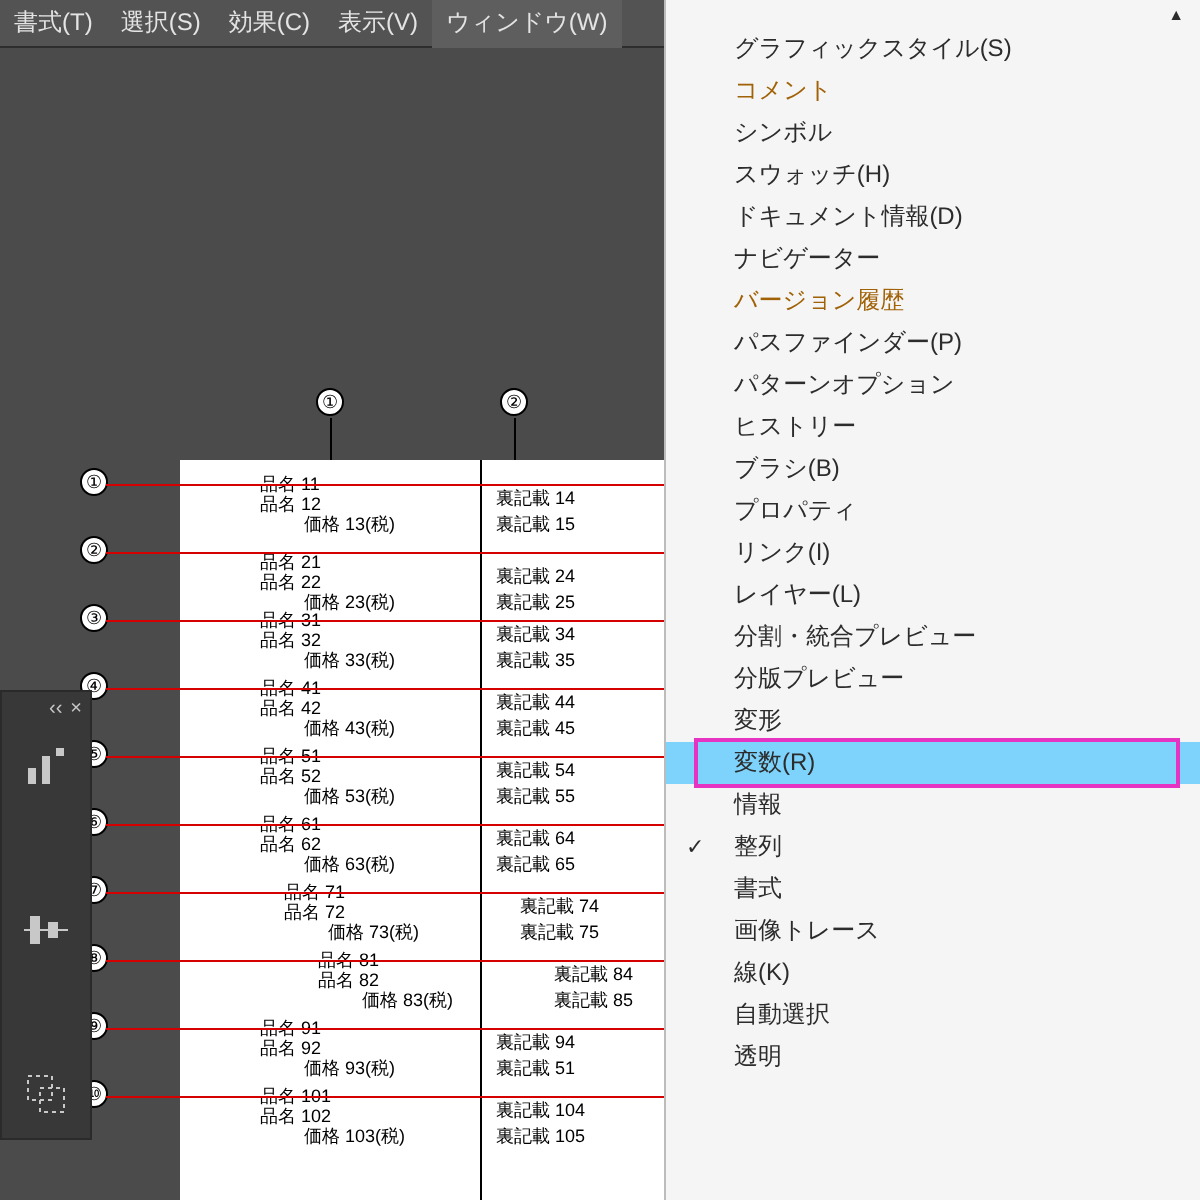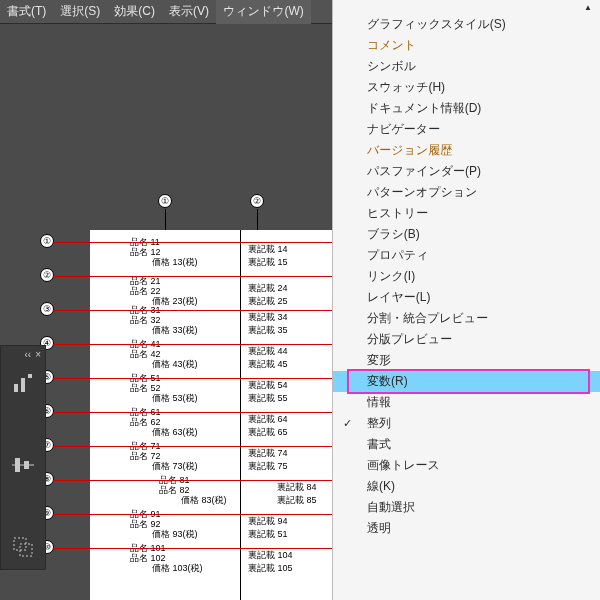--- a/index.html
+++ b/index.html
@@ -89,21 +89,21 @@
             <span class="raiten">裏記載 54</span>
             <span class="raiten" style="top:20px">裏記載 55</span>
           </div>
           <div class="row" style="top: 176px;">
             <span class="name1">品名 61</span>
             <span class="name2">品名 62</span>
             <span class="price">価格 63(税)</span>
             <span class="raiten">裏記載 64</span>
             <span class="raiten" style="top:20px">裏記載 65</span>
           </div>
-          <div class="row" style="top: 210px;">
+          <div class="row" style="top: 210px; margin-left: 12px;">
             <span class="name1">品名 71</span>
             <span class="name2">品名 72</span>
             <span class="price">価格 73(税)</span>
             <span class="raiten">裏記載 74</span>
             <span class="raiten" style="top:20px">裏記載 75</span>
           </div>
           <div class="row" style="top: 244px; margin-left: 29px;">
             <span class="name1">品名 81</span>
             <span class="name2">品名 82</span>
             <span class="price">価格 83(税)</span>

